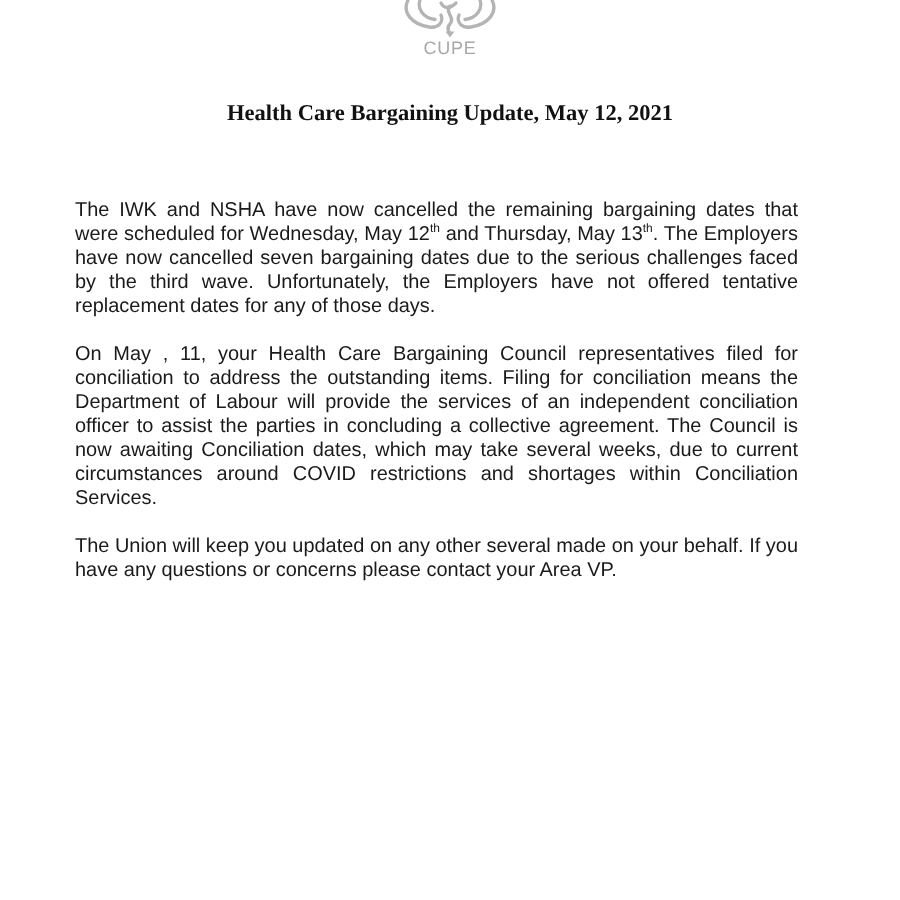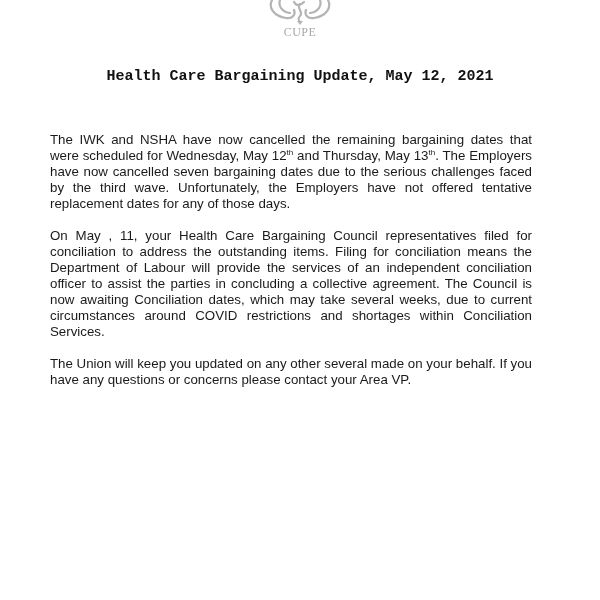--- a/index.html
+++ b/index.html
@@ -3,26 +3,26 @@
 <meta charset="utf-8">
 <style>
   html, body { margin: 0; padding: 0; background: #ffffff; }
   body { width: 600px; height: 600px; position: relative; overflow: hidden; }
   .logo {
     position: absolute; left: 250px; top: 0; width: 100px; height: 40px;
   }
   .logo svg { position: absolute; left: 0; top: 0; }
   .logo-text {
     position: absolute; left: 0; top: 25px; width: 100px; text-align: center;
-    font-family: Liberation Serif, serif; font-size: 12px; color: #a8a8a8;
+    font-family: Liberation Sans, sans-serif; font-size: 12px; color: #a8a8a8;
     letter-spacing: 0.5px;
   }
   .title {
     position: absolute; left: 0; top: 68px; width: 600px; text-align: center;
-    font-family: Liberation Mono, monospace; font-weight: bold; font-size: 15px;
+    font-family: Liberation Serif, serif; font-weight: bold; font-size: 15px;
     color: #111111;
   }
   .body {
     position: absolute; left: 50px; top: 132px; width: 499px;
     font-family: "Liberation Sans", sans-serif; font-size: 13.3px; line-height: 16px;
     color: #1a1a1a;
   }
   .body p {
     margin: 0 17px 16px 0; text-align: justify;
   }

